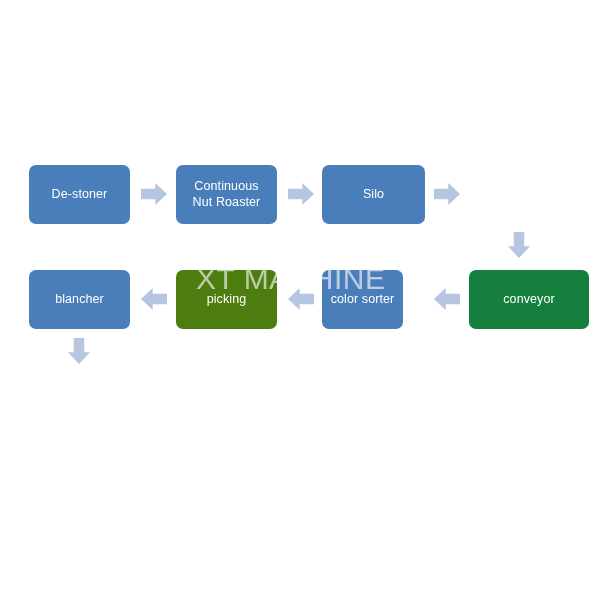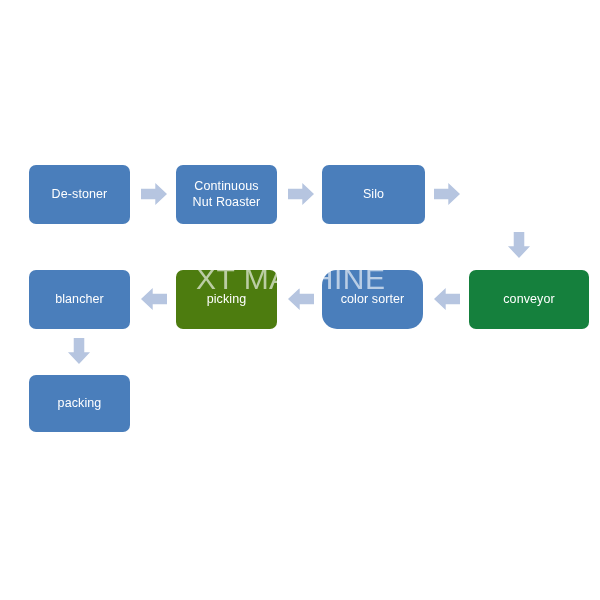--- a/index.html
+++ b/index.html
@@ -99,27 +99,24 @@
     <div class="node" style="left: 176px; top: 165px; width: 101px; height: 59px; background: rgb(74, 126, 187); color: rgb(255, 255, 255);">
       <span class="label">Continuous
 Nut Roaster</span>
     </div>
     <div class="node" style="left: 322px; top: 165px; width: 103px; height: 59px; background: rgb(74, 126, 187); color: rgb(255, 255, 255);">
       <span class="label">Silo</span>
     </div>
     <div class="node" style="left: 469px; top: 270px; width: 120px; height: 59px; background: #15803d; color: rgb(255, 255, 255);">
       <span class="label">conveyor</span>
     </div>
-    <div class="node" style="left: 322px; top: 270px; width: 101px; height: 59px; background: rgb(74, 126, 187); color: rgb(255, 255, 255); border-radius: 15px;">
+    <div class="node" style="left: 322px; top: 270px; width: 81px; height: 59px; background: rgb(74, 126, 187); color: rgb(255, 255, 255);">
       <span class="label">color sorter</span>
     </div>
     <div class="node" style="left: 176px; top: 270px; width: 101px; height: 59px; background: #4d7c0f; color: rgb(255, 255, 255);">
       <span class="label">picking</span>
     </div>
     <div class="node" style="left: 29px; top: 270px; width: 101px; height: 59px; background: rgb(74, 126, 187); color: rgb(255, 255, 255);">
       <span class="label">blancher</span>
     </div>
-    <div class="node" style="left: 29px; top: 375px; width: 101px; height: 57px; background: rgb(74, 126, 187); color: rgb(255, 255, 255);">
-      <span class="label">packing</span>
-    </div>
   </div>
 
 <div id="watermark">XT MACHINE</div>
 
 </body></html>

